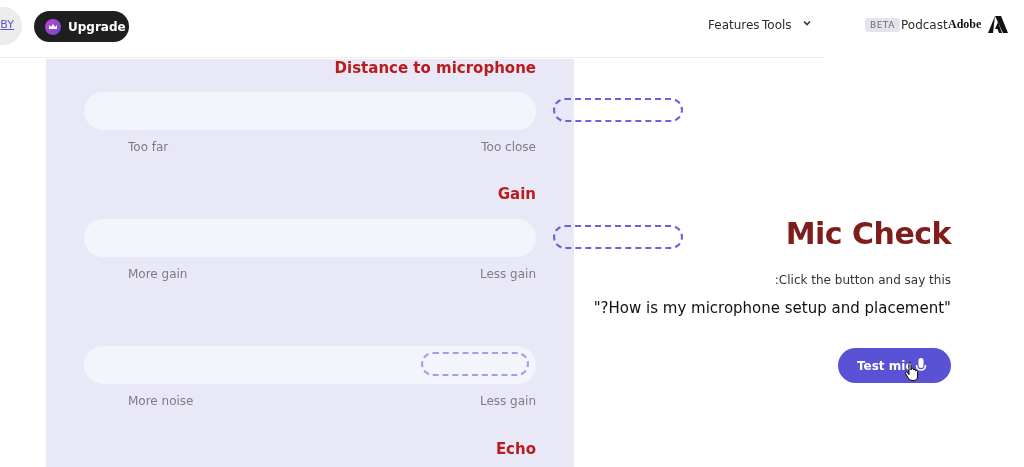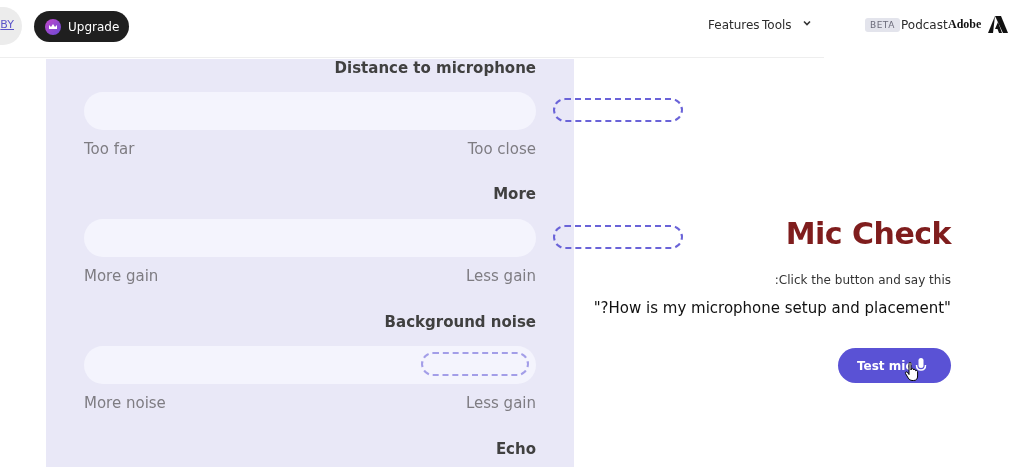--- a/index.html
+++ b/index.html
@@ -5,35 +5,35 @@
     * { box-sizing: border-box; margin: 0; padding: 0; }
     html, body { width: 1024px; height: 467px; overflow: hidden; background: #ffffff; font-family: "DejaVu Sans", sans-serif; }
     body { position: relative; }
 
     .header { position: absolute; left: 0; top: 0; width: 824px; height: 58px; border-bottom: 1px solid #eeeeee; background: #fff; }
     .by-btn { position: absolute; left: -18px; top: 7px; width: 40px; height: 38px; border-radius: 19px; background: #ececec; }
     .by-btn span { position: absolute; right: 8px; top: 11px; font-size: 11px; color: #5b55c9; text-decoration: underline; }
     .upgrade-btn { position: absolute; left: 34px; top: 11px; width: 95px; height: 31px; border-radius: 16px; background: #1f1f1f; display: flex; align-items: center; padding-left: 11px; cursor: pointer; }
     .upgrade-btn .crown { width: 16px; height: 16px; border-radius: 50%; background: linear-gradient(135deg, #c147c9, #6a4ad6); display: flex; align-items: center; justify-content: center; }
     .upgrade-btn .crown svg { width: 10px; height: 10px; }
-    .upgrade-btn .label { color: #fff; font-size: 12px; font-weight: normal; margin-left: 7px; }
+    .upgrade-btn .label { color: #fff; font-size: 12px; font-weight: bold; margin-left: 7px; }
 
     .nav { position: absolute; top: 18px; font-size: 12px; color: #2c2c2c; }
     .nav-features { left: 708px; }
     .nav-tools { left: 762px; display: flex; align-items: flex-start; }
     .nav-tools .chev { margin-left: 10px; width: 10px; height: 10px; }
     .beta { position: absolute; left: 865px; top: 18px; font-size: 9px; color: #6b6b7a; background: #e3e4ec; padding: 2px 5px; border-radius: 3px; letter-spacing: 0.5px; }
     .podcast { position: absolute; left: 901px; top: 18px; font-size: 12px; color: #2c2c2c; }
     .adobe { position: absolute; left: 948px; top: 17px; font-size: 12px; font-weight: bold; color: #111; font-family: Liberation Serif, serif; }
     .adobe-logo { position: absolute; left: 988px; top: 16px; width: 20px; height: 17px; }
 
     .panel { position: absolute; left: 46px; top: 59px; width: 528px; height: 408px; background: #e9e8f7; }
-    .section-title { position: absolute; right: 38px; font-size: 15px; font-weight: bold; color: #404040; }
+    .section-title { position: absolute; right: 38px; font-size: 15px; font-weight: bold; color: #b91c1c; }
     .track { position: absolute; left: 38px; width: 452px; height: 38px; border-radius: 19px; background: #f4f4fd; }
-    .lbl { position: absolute; font-size: 15px; color: #7e7c82; }
+    .lbl { position: absolute; font-size: 12px; color: #7e7c82; margin-left: 44px; }
     .lbl-left { left: 38px; }
     .lbl-right { right: 38px; }
 
     .dashed { position: absolute; height: 24px; border: 2px dashed #6a63d8; border-radius: 12px; }
     .dashed.light { border-color: #a39ee8; }
 
     .mic-title { position: absolute; right: 73px; top: 216px; font-size: 30px; font-weight: bold; color: #7f1d1d; letter-spacing: -0.5px; }
     .instr { position: absolute; right: 73px; top: 273px; font-size: 12px; color: #333; }
     .phrase { position: absolute; right: 73px; top: 299px; font-size: 15px; color: #111; }
     .test-btn { position: absolute; left: 838px; top: 348px; width: 113px; height: 35px; border-radius: 18px; background: #5a52d5; display: flex; align-items: center; padding-left: 19px; cursor: pointer; }
@@ -74,26 +74,25 @@
   </svg>
 </div>
 
 <div class="panel">
 
   <span class="section-title" style="top:0px;">Distance to microphone</span>
   <div class="track" style="top:33px;"></div>
   <span class="lbl lbl-left" style="top:81px;">Too far</span>
   <span class="lbl lbl-right" style="top:81px;">Too close</span>
 
-  <span class="section-title" style="top:126px;">More</span>
+  <span class="section-title" style="top:126px;">Gain</span>
   <div class="track" style="top:160px;"></div>
   <span class="lbl lbl-left" style="top:208px;">More gain</span>
   <span class="lbl lbl-right" style="top:208px;">Less gain</span>
 
-  <span class="section-title" style="top:254px;">Background noise</span>
   <div class="track" style="top:287px;"></div>
   <span class="lbl lbl-left" style="top:335px;">More noise</span>
   <span class="lbl lbl-right" style="top:335px;">Less gain</span>
 
   <span class="section-title" style="top:381px;">Echo</span>
 </div>
 
 <div class="dashed" style="left:553px; top:98px; width:130px;"></div>
 <div class="dashed" style="left:553px; top:225px; width:130px;"></div>
 <div class="dashed light" style="left:421px; top:352px; width:108px;"></div>

